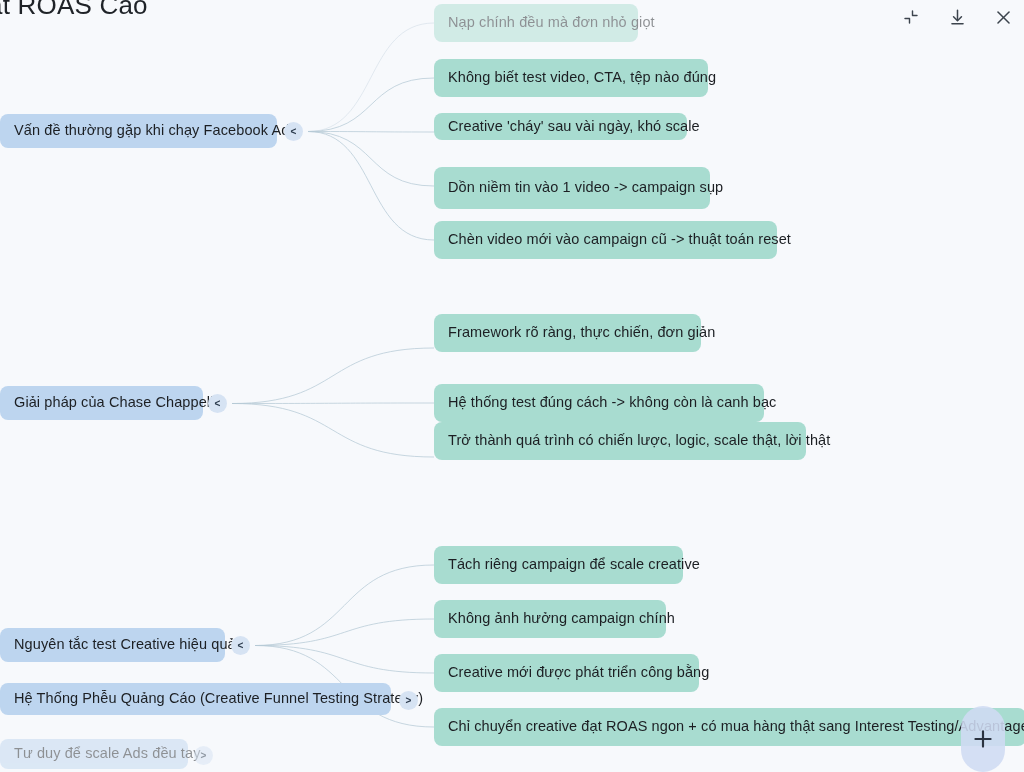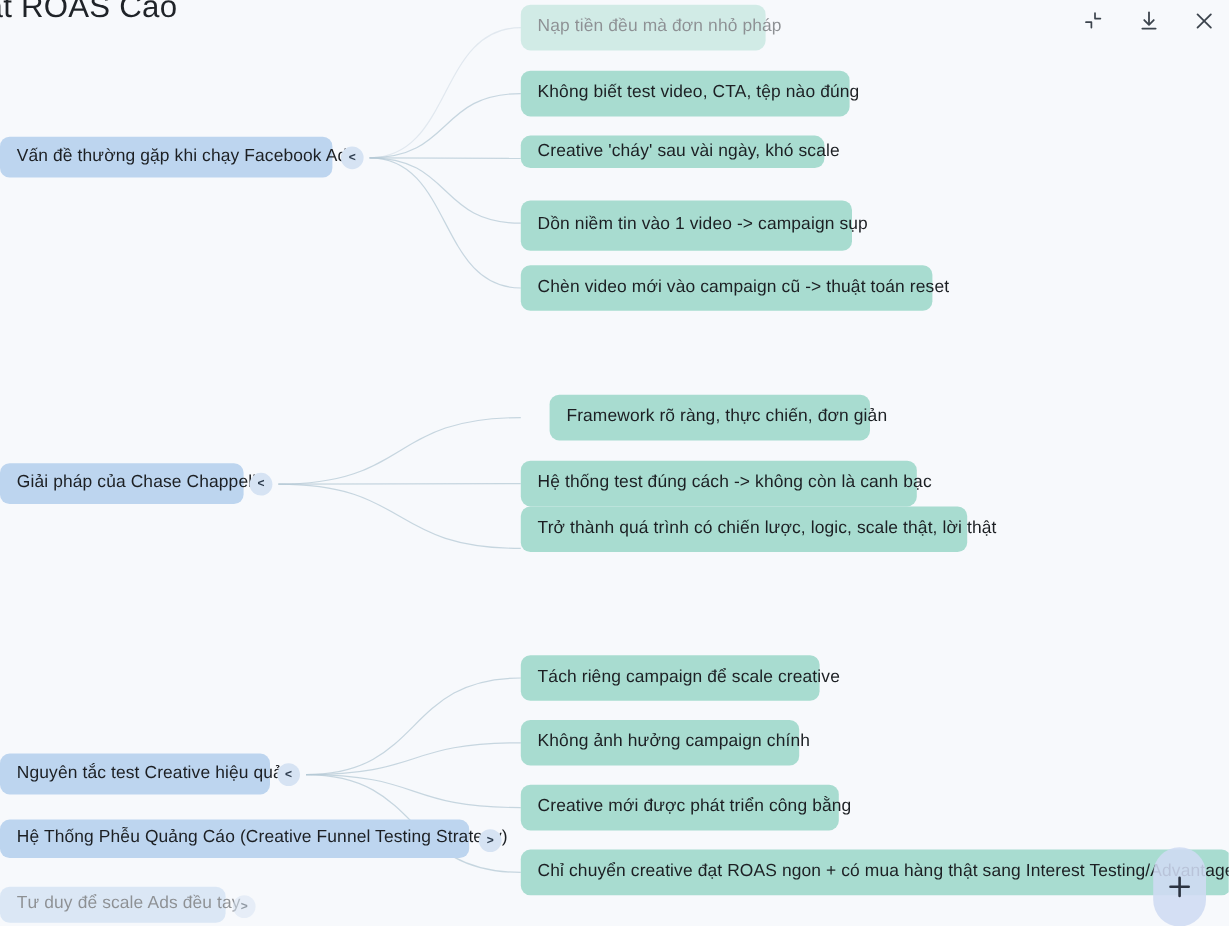--- a/index.html
+++ b/index.html
@@ -143,39 +143,39 @@
     </svg>
 
   <div id="title">ạt ROAS Cao</div>
 
   <div id="nodes-layer">
       <div class="node blue" style="left: 0px; top: 114px; width: 277px; height: 34px;">
         <span>Vấn đề thường gặp khi chạy Facebook Ads</span>
       </div>
       <div class="toggle" style="left: 284px; top: 122px;">&lt;</div>
       <div class="node green faded" style="left: 434px; top: 4px; width: 204px; height: 38px;">
-        <span>Nạp tiền đều mà đơn nhỏ pháp</span>
+        <span>Nạp chính đều mà đơn nhỏ giọt</span>
       </div>
       <div class="node green" style="left: 434px; top: 59px; width: 274px; height: 38px;">
         <span>Không biết test video, CTA, tệp nào đúng</span>
       </div>
       <div class="node green" style="left: 434px; top: 113px; width: 253px; height: 27px;">
         <span>Creative 'cháy' sau vài ngày, khó scale</span>
       </div>
       <div class="node green" style="left: 434px; top: 167px; width: 276px; height: 42px;">
         <span>Dồn niềm tin vào 1 video -&gt; campaign sụp</span>
       </div>
       <div class="node green" style="left: 434px; top: 221px; width: 343px; height: 38px;">
         <span>Chèn video mới vào campaign cũ -&gt; thuật toán reset</span>
       </div>
       <div class="node blue" style="left: 0px; top: 386px; width: 203px; height: 34px;">
         <span>Giải pháp của Chase Chappell</span>
       </div>
       <div class="toggle" style="left: 208px; top: 394px;">&lt;</div>
-      <div class="node green" style="left: 434px; top: 329px; width: 267px; height: 38px; margin-left: 24px;">
+      <div class="node green" style="left: 434px; top: 314px; width: 267px; height: 38px;">
         <span>Framework rõ ràng, thực chiến, đơn giản</span>
       </div>
       <div class="node green" style="left: 434px; top: 384px; width: 330px; height: 38px;">
         <span>Hệ thống test đúng cách -&gt; không còn là canh bạc</span>
       </div>
       <div class="node green" style="left: 434px; top: 422px; width: 372px; height: 38px;">
         <span>Trở thành quá trình có chiến lược, logic, scale thật, lời thật</span>
       </div>
       <div class="node blue" style="left: 0px; top: 628px; width: 225px; height: 34px;">
         <span>Nguyên tắc test Creative hiệu quả</span>

